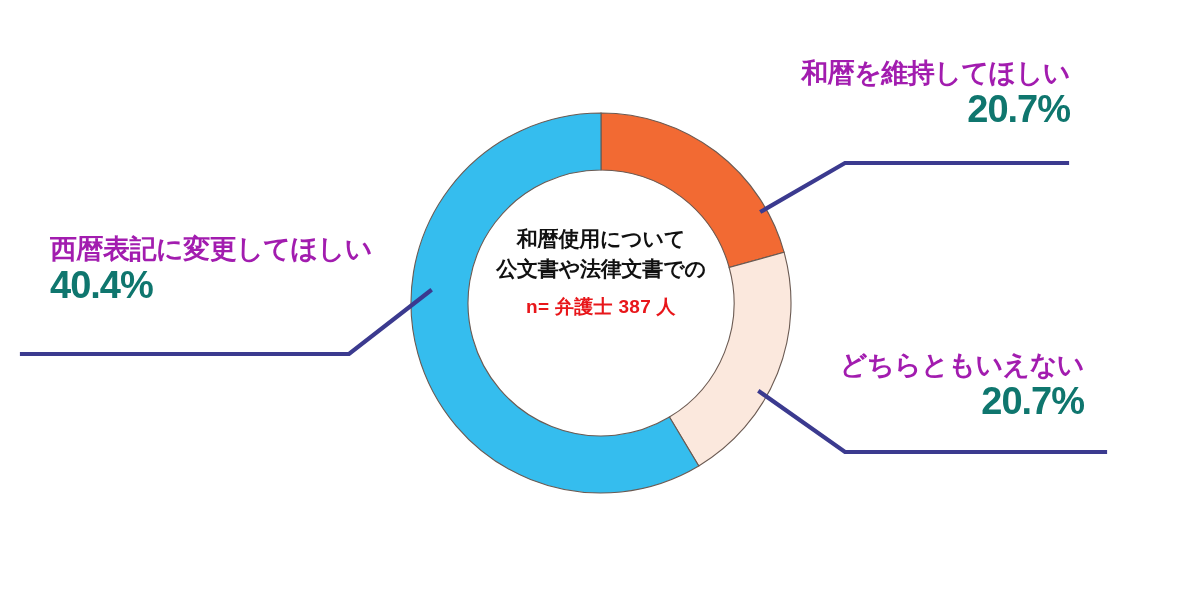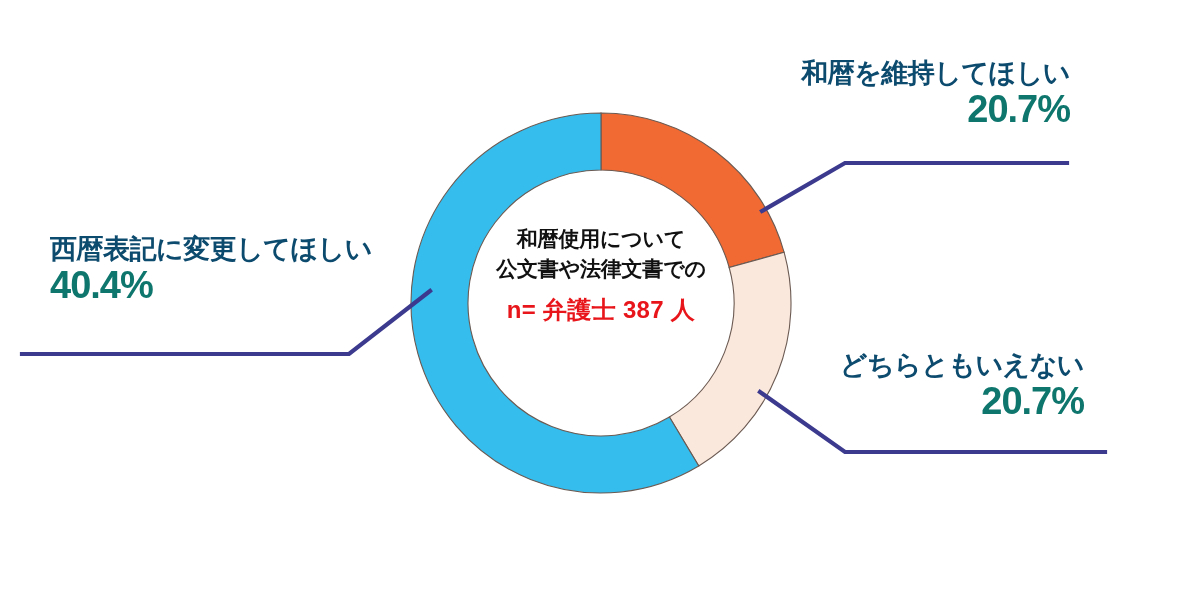--- a/index.html
+++ b/index.html
@@ -47,35 +47,35 @@
   .center-line {
     font-size: 21px;
     font-weight: 700;
     color: #111111;
     line-height: 1.42;
     letter-spacing: -0.2px;
     white-space: nowrap;
   }
   .center-n {
     margin-top: 10px;
-    font-size: 24px;
+    font-size: 19px;
     font-weight: 700;
     color: #E8161A;
     letter-spacing: 0.3px;
     white-space: nowrap;
   }
 
   
   .callout {
     position: absolute;
   }
   .callout .cl-title {
     font-size: 27px;
     font-weight: 700;
-    color: #0c4a6e;
+    color: #a21caf;
     line-height: 1.12;
     letter-spacing: -0.5px;
     white-space: nowrap;
   }
   .callout .cl-value {
     font-size: 38px;
     font-weight: 700;
     color: #0f766e;
     line-height: 1.12;
     letter-spacing: -1px;

